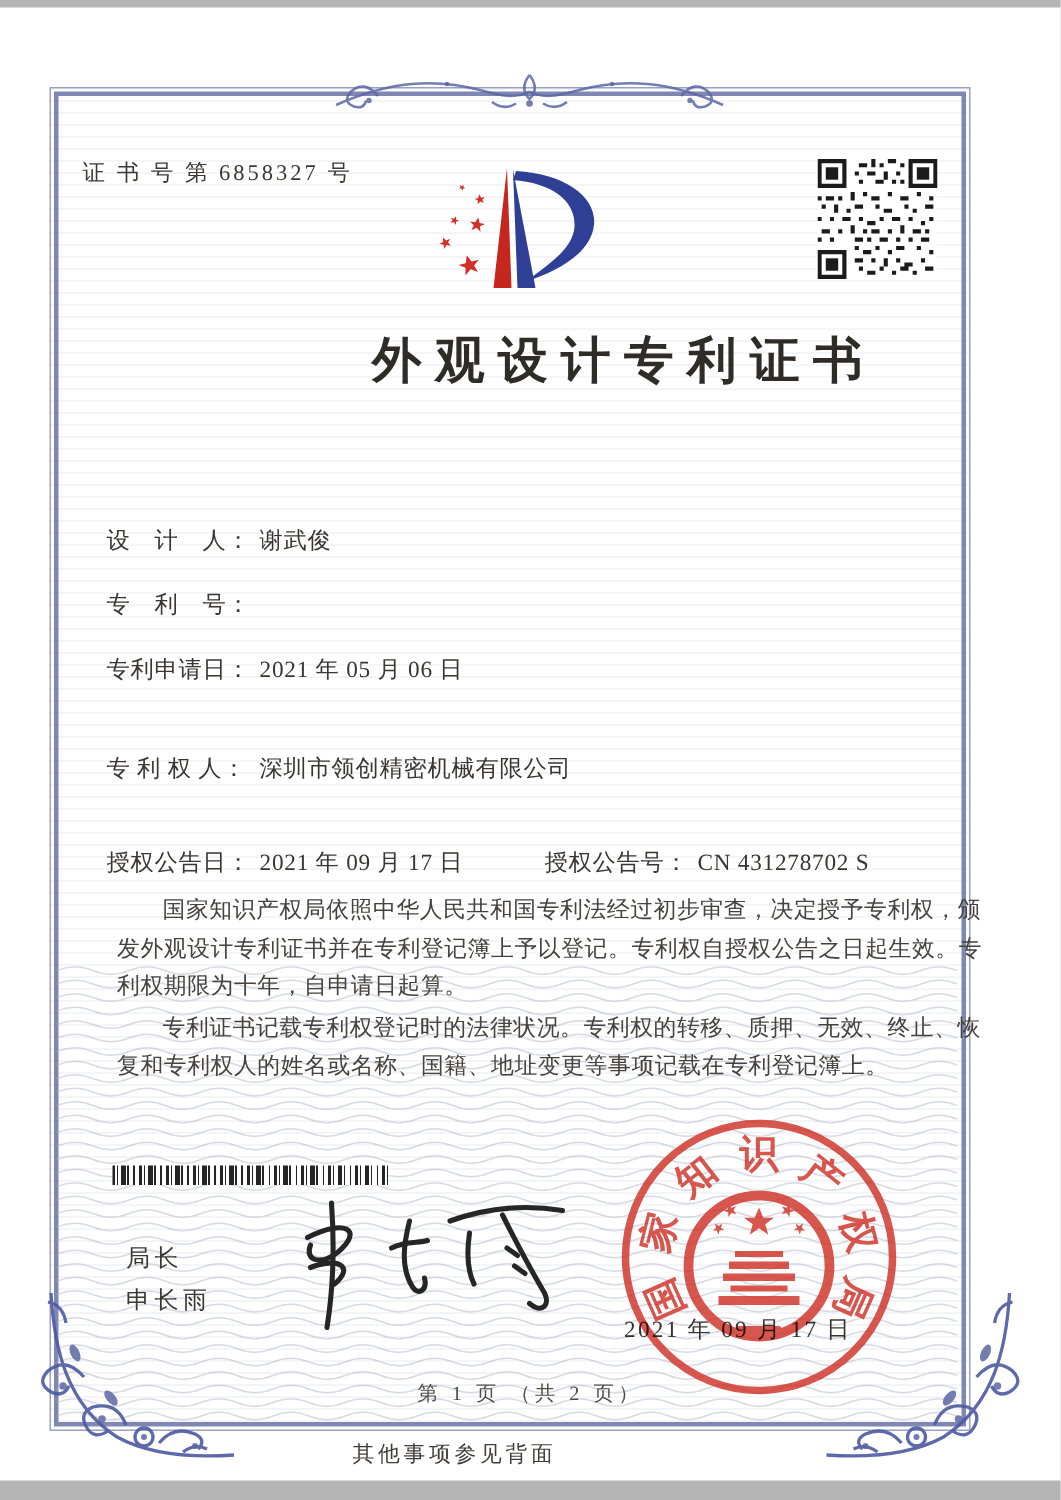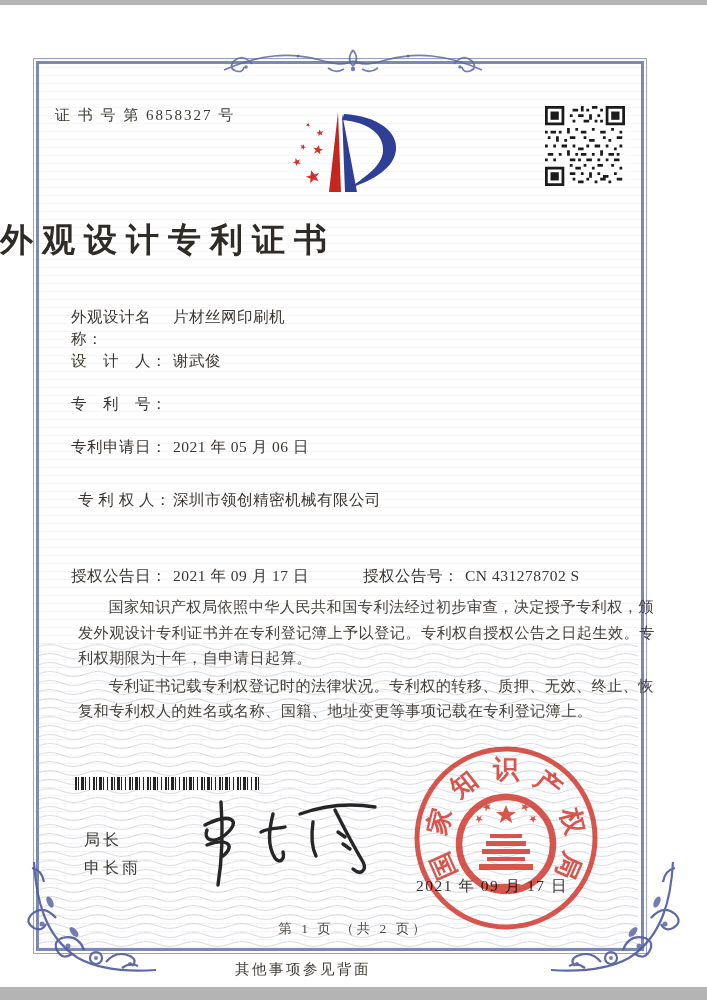--- a/index.html
+++ b/index.html
@@ -26,28 +26,28 @@
     background:repeating-linear-gradient(180deg,rgba(150,158,180,0.10) 0 1px,transparent 1px 8px);
     pointer-events:none;
   }
   .frame-inner{position:absolute;inset:2px;border:3px solid #5e6aa0;opacity:.8;}
 
   .abs{position:absolute;}
 
   .cert-no{left:55px;top:106px;font-size:15px;letter-spacing:2px;color:#3d3833;}
 
   .title{
-    left:0;top:218px;width:584px;text-align:left;
+    left:0;top:218px;width:584px;text-align:right;
     font-size:33px;letter-spacing:9px;color:#2f2b27;font-weight:600;
   }
 
   .row{position:absolute;left:71px;display:flex;font-size:15.5px;color:#3a3530;letter-spacing:.5px;line-height:22px;}
   .row .lbl{flex:none;width:100px;}
   .row .val{margin-left:2px;}
-  .r0{top:306px;} .r1{top:350px;} .r2{top:393px;} .r3{top:436px;} .r4{top:489px;text-align:right;}
+  .r0{top:306px;} .r1{top:350px;} .r2{top:393px;} .r3{top:436px;} .r4{top:502px;}
   .r5{top:516px;} .r5 .val{width:398px;line-height:23px;}
   .r6{top:565px;} .r6 .val1{width:178px;} .r6 .lbl2{flex:none;width:100px;margin-left:12px;}
 
   .legal{position:absolute;left:78px;top:594px;width:579px;font-size:15.2px;line-height:25.5px;color:#46413c;}
   .legal p{margin:0;text-indent:2em;letter-spacing:.4px;}
   .legal p + p{margin-top:2px;}
 
   .barcode{
     left:75px;top:777px;width:184px;height:13px;
     background:repeating-linear-gradient(90deg,#242424 0 2px,#fbfbfb 2px 3px,#242424 3px 4px,#fbfbfb 4px 6px,#242424 6px 9px,#fbfbfb 9px 10px,#242424 10px 11px,#fbfbfb 11px 14px,#242424 14px 15px,#fbfbfb 15px 18px);
@@ -171,24 +171,20 @@
       <path d="M22 0h7v7h-7z M23 1v5h5v-5z" fill-rule="evenodd"></path>
       <rect x="24" y="2" width="3" height="3"></rect>
       <path d="M0 22h7v7h-7z M1 23v5h5v-5z" fill-rule="evenodd"></path>
       <rect x="2" y="24" width="3" height="3"></rect>
       <path d="M10 1h2v1h-2z M13 0h1v2h-1z M15 1h1v1h-1z M17 0h2v1h-2z M20 1h1v1h-1z M9 3h1v1h-1z M12 3h2v1h-2z M16 3h1v2h-1z M19 3h1v1h-1z M10 5h1v1h-1z M14 5h2v1h-2z M18 5h1v1h-1z M20 5h1v1h-1z M0 9h1v1h-1z M2 9h2v1h-2z M5 9h1v1h-1z M8 8h1v2h-1z M11 8h1v1h-1z M13 9h2v1h-2z M17 8h1v1h-1z M20 9h2v1h-2z M24 8h1v1h-1z M27 9h1v1h-1z M1 11h1v1h-1z M4 11h1v2h-1z M7 12h1v1h-1z M9 11h2v1h-2z M14 11h1v1h-1z M16 12h2v1h-2z M21 11h1v1h-1z M23 12h1v1h-1z M26 11h2v1h-2z M0 14h1v1h-1z M3 14h1v1h-1z M6 14h2v1h-2z M10 14h1v1h-1z M12 15h2v1h-2z M15 14h1v1h-1z M18 14h2v1h-2z M22 14h1v1h-1z M25 15h1v1h-1z M27 14h1v1h-1z M1 17h2v1h-2z M5 17h1v1h-1z M8 16h1v2h-1z M11 17h1v1h-1z M13 17h2v1h-2z M17 17h1v1h-1z M20 16h1v2h-1z M23 17h2v1h-2z M26 17h1v1h-1z M0 19h1v1h-1z M3 19h1v1h-1z M9 19h2v1h-2z M12 19h1v1h-1z M15 19h2v1h-2z M19 19h1v1h-1z M22 19h1v1h-1z M25 19h2v1h-2z M9 21h1v1h-1z M11 22h2v1h-2z M14 21h1v1h-1z M17 22h1v1h-1z M19 21h2v1h-2z M24 21h1v1h-1z M27 22h1v1h-1z M9 24h2v1h-2z M13 24h1v1h-1z M16 24h1v2h-1z M19 24h1v1h-1z M21 25h2v1h-2z M25 24h1v1h-1z M10 26h1v1h-1z M12 27h2v1h-2z M15 26h1v1h-1z M18 27h1v1h-1z M20 26h2v1h-2z M23 27h1v1h-1z M26 26h2v1h-2z"></path>
     </g>
   </svg>
 
   <div class="abs title">外观设计专利证书</div>
 
-  <div class="row r0">
-    <span class="lbl">外观设计名称：</span>
-    <span class="val">片材丝网印刷机</span>
-  </div>
   <div class="row r1">
     <span class="lbl">设　计　人：</span>
     <span class="val">谢武俊</span>
   </div>
   <div class="row r2">
     <span class="lbl">专　利　号：</span>
   </div>
   <div class="row r3">
     <span class="lbl">专利申请日：</span>
     <span class="val">2021 年 05 月 06 日</span>

